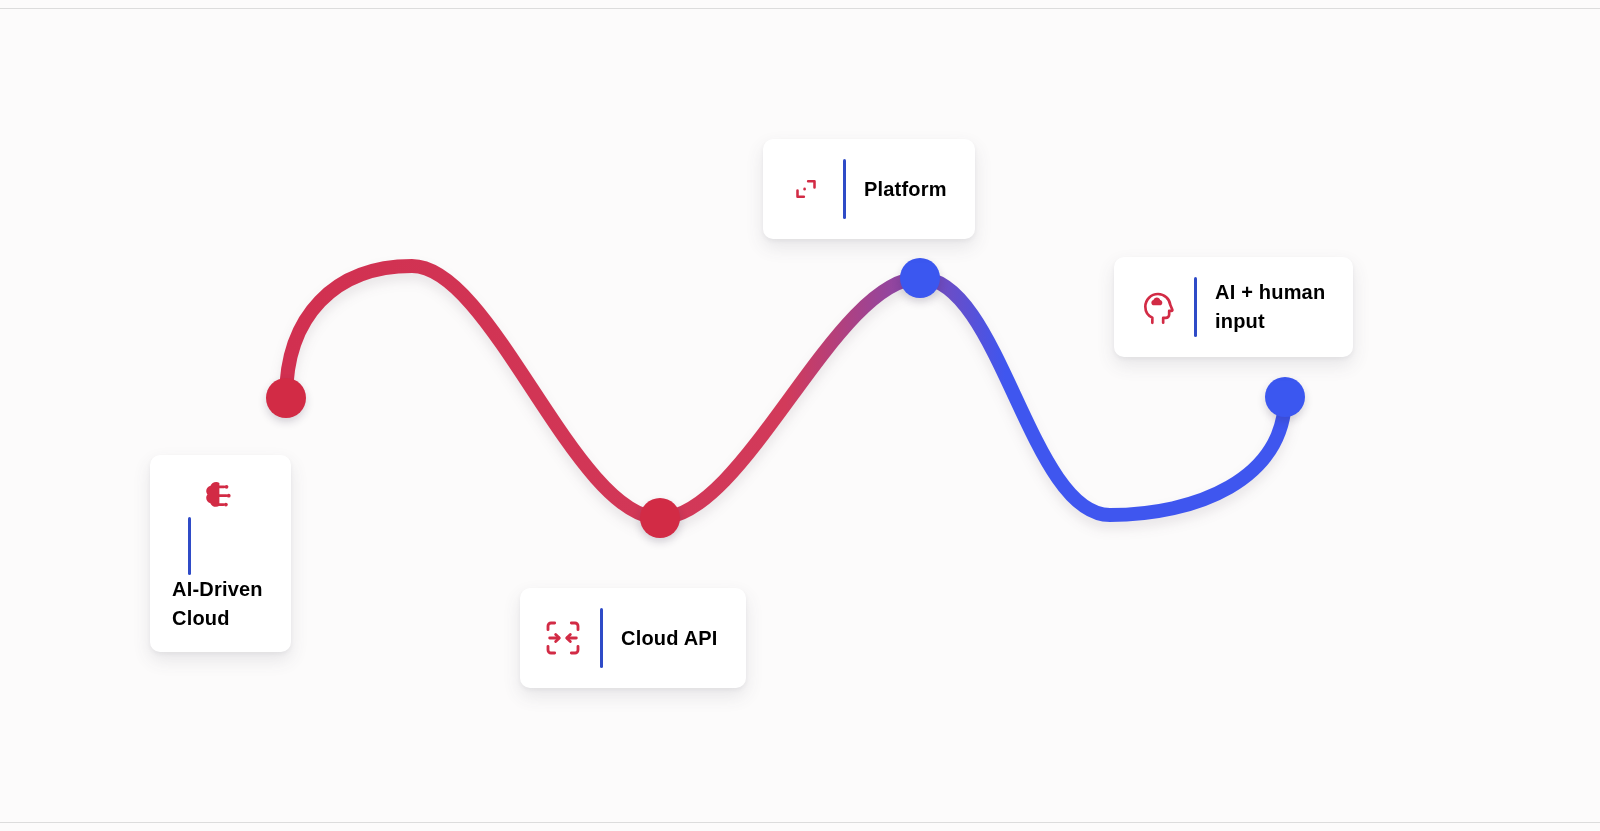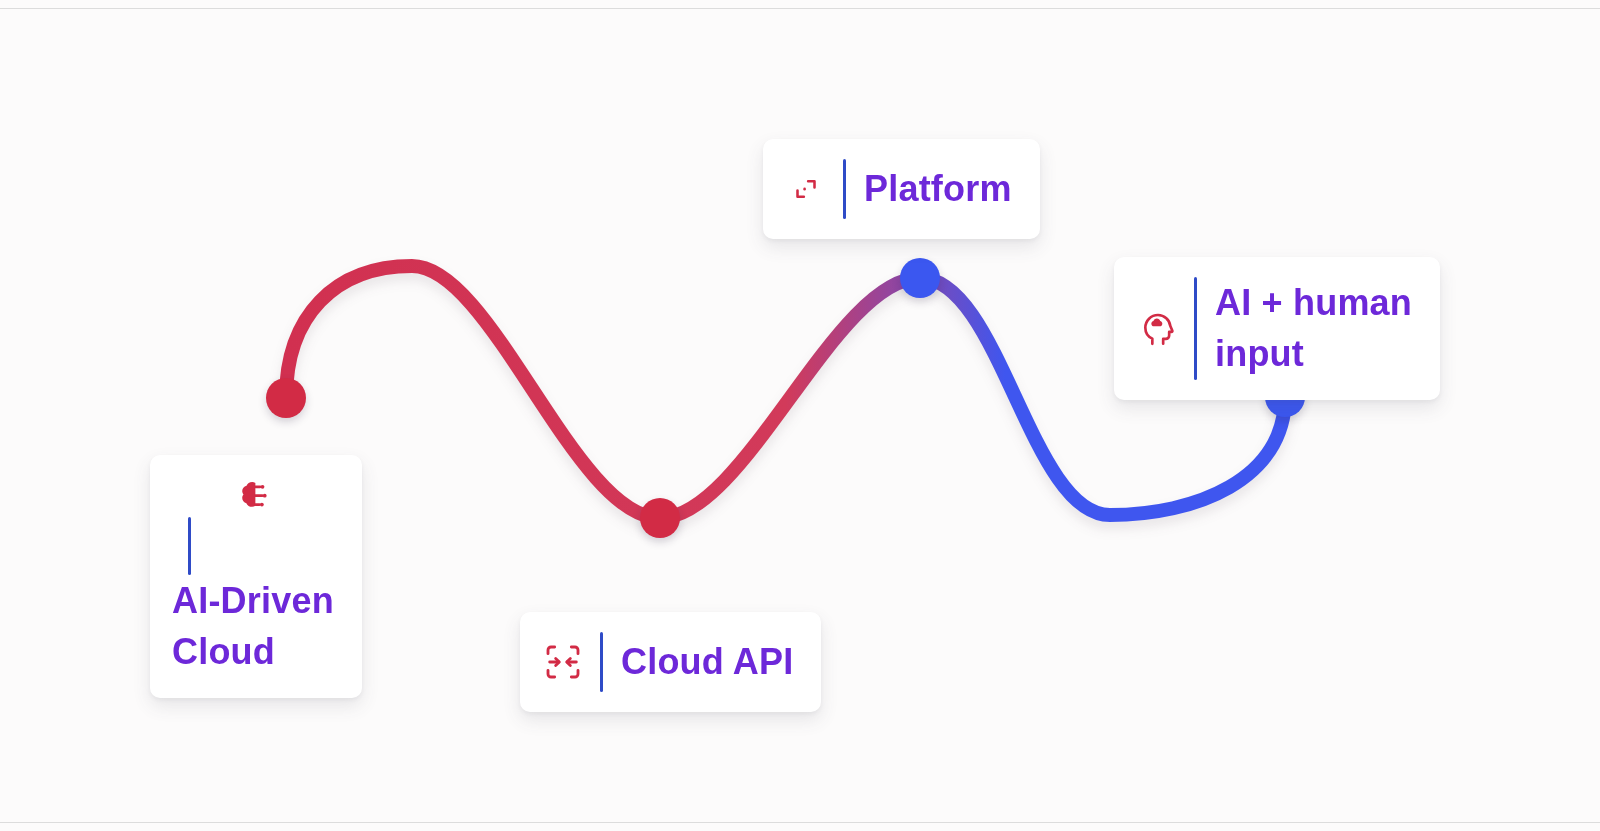--- a/index.html
+++ b/index.html
@@ -65,24 +65,24 @@
   }
   .card .divider {
     width: 3px;
     align-self: stretch;
     min-height: 58px;
     border-radius: 2px;
     margin: 0 18px 0 16px;
     flex: 0 0 auto;
   }
   .card .title {
-    font-size: 36px;
+    font-size: 20px;
     font-weight: 700;
     line-height: 1.43;
-    color: #6d28d9;
+    color: #000000;
     letter-spacing: 0.2px;
     white-space: nowrap;
   }
 </style>
 </head>
 <body>
 
 <div class="stage">
 
   <div class="frame-line top"></div>
@@ -123,21 +123,21 @@
           <circle cx="17.6" cy="17.4" r="1.2" fill="#d22b45" stroke="none"></circle>
       </svg>
     </span>
     <span class="divider" style="background: rgb(47, 75, 199);"></span>
     <span class="title">
       <div>AI-Driven</div>
       <div>Cloud</div>
     </span>
   </div>
 
-  <div class="card" style="left:520px; top:612px;">
+  <div class="card" style="left:520px; top:588px;">
     <span class="icon-wrap">
       <svg width="40" height="40" viewBox="0 0 24 24" fill="none" stroke="#d22b45" stroke-width="1.7" stroke-linecap="round" stroke-linejoin="round">
         <path d="M3 7V4.8C3 3.8 3.8 3 4.8 3H7"></path>
         <path d="M3 17v2.2C3 20.2 3.8 21 4.8 21H7"></path>
         <path d="M17 3h2.2C20.2 3 21 3.8 21 4.8V7"></path>
         <path d="M17 21h2.2c1 0 1.8-.8 1.8-1.8V17"></path>
         <path d="M4 12h5.4"></path>
           <path d="M7.6 9.9 9.8 12l-2.2 2.1"></path>
         <path d="M20 12h-5.4"></path>
           <path d="M16.4 9.9 14.2 12l2.2 2.1"></path>

